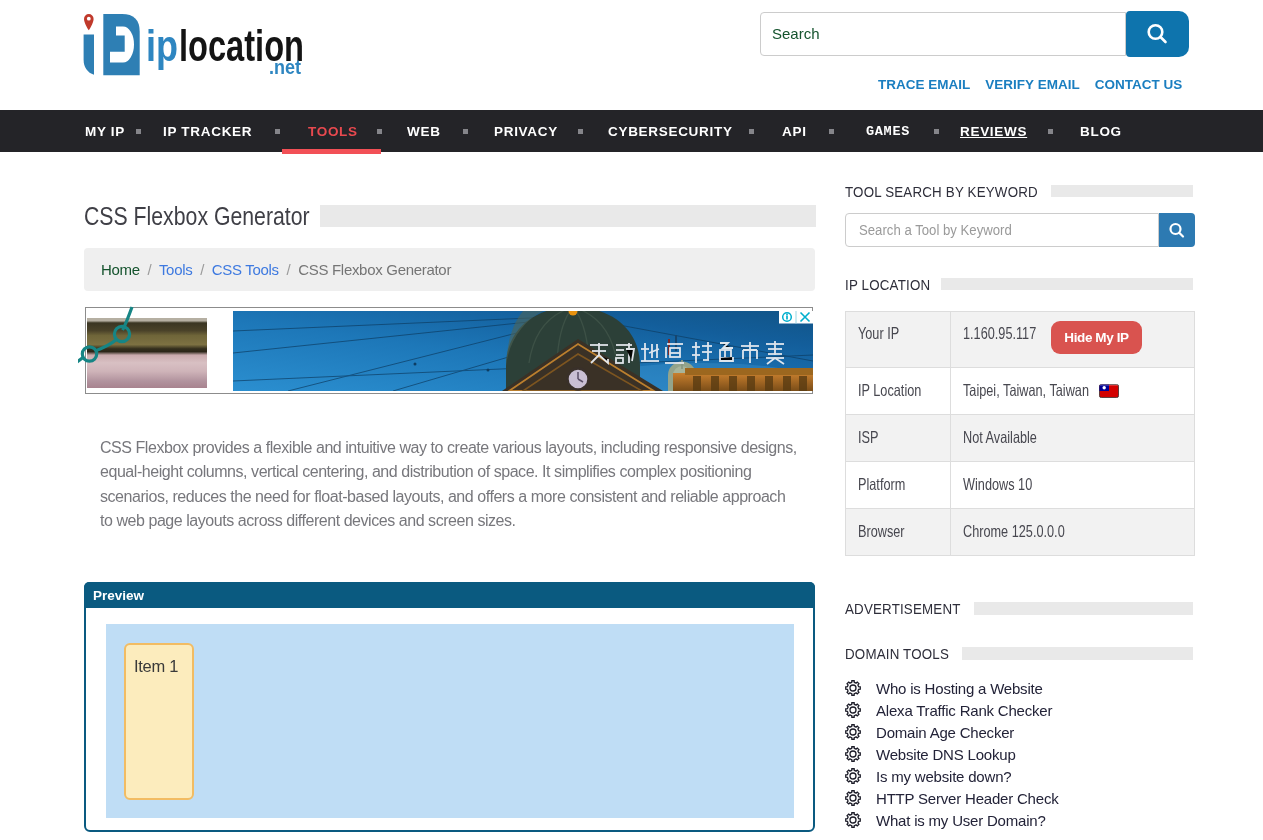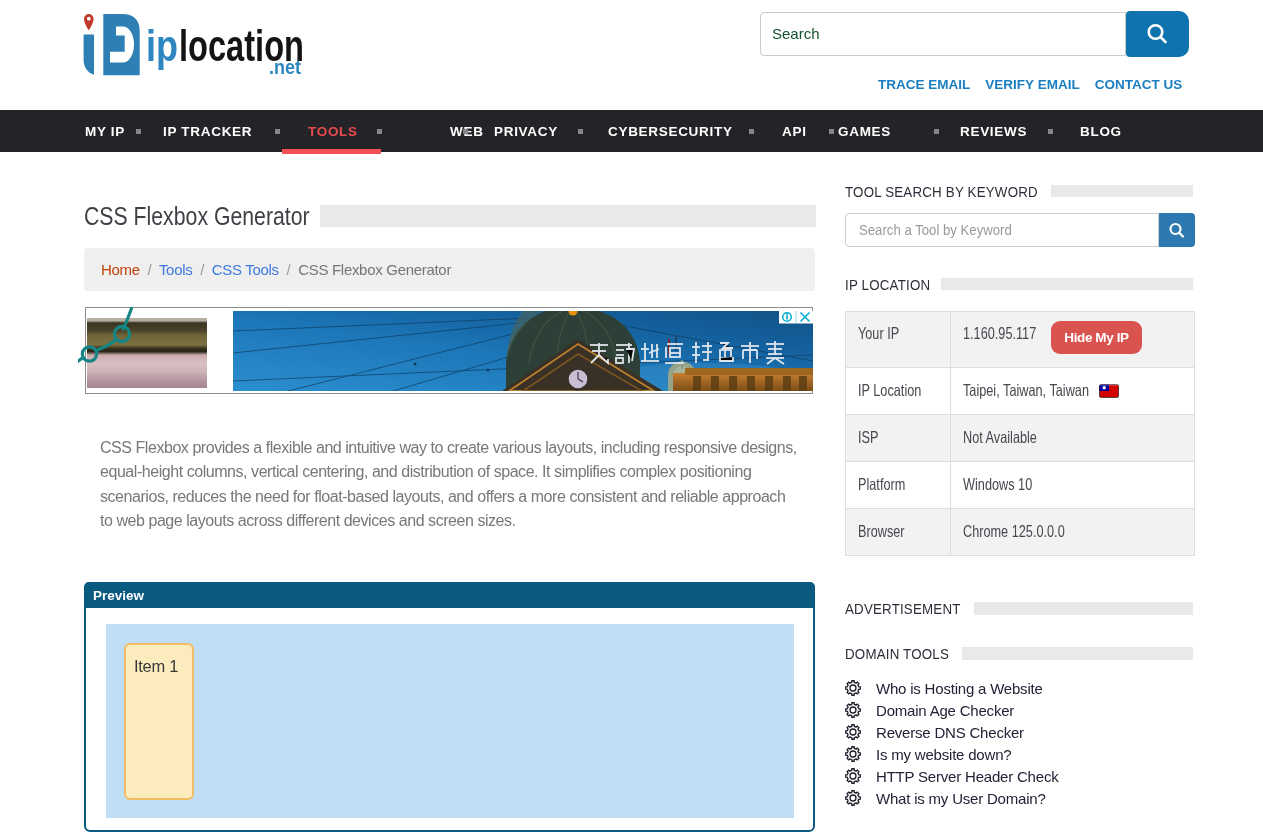--- a/index.html
+++ b/index.html
@@ -33,46 +33,46 @@
   <line x1="16.5" y1="16" x2="21.5" y2="21" stroke="#fff" stroke-width="2.6" stroke-linecap="round"></line>
 </svg>
 <div class="abs" style="left:878px;top:77px;width:310px;font-size:13.5px;font-weight:bold;color:#1a7ec0;letter-spacing:0;">TRACE&nbsp;EMAIL&nbsp;&nbsp;&nbsp;&nbsp;VERIFY&nbsp;EMAIL&nbsp;&nbsp;&nbsp;&nbsp;CONTACT&nbsp;US</div>
 
 <div class="abs" style="left:0;top:110px;width:1263px;height:42px;background:#242428;"></div>
 <div class="abs" style="left:282px;top:149px;width:99px;height:5px;background:#f25056;"></div>
 <div class="abs nav" style="top:124px;left:0;width:1134px;height:16px;font-size:13.5px;font-weight:bold;color:#fff;letter-spacing:0.7px;">
   <span class="abs" style="left:85px;">MY IP</span>
   <span class="abs" style="left:163px;text-align:right;">IP TRACKER</span>
   <span class="abs" style="left:308px;color:#e8494f;">TOOLS</span>
-  <span class="abs" style="left:407px;margin-left:43px;">WEB</span>
+  <span class="abs" style="left:407px;">WEB</span>
   <span class="abs" style="left:494px;">PRIVACY</span>
   <span class="abs" style="left:608px;text-align:center;">CYBERSECURITY</span>
   <span class="abs" style="left:782px;">API</span>
-  <span class="abs" style="left:838px;">GAMES</span>
-  <span class="abs" style="left:960px;">REVIEWS</span>
+  <span class="abs" style="left:866px;font-family:Liberation Mono, monospace;">GAMES</span>
+  <span class="abs" style="left:960px;text-decoration:underline;">REVIEWS</span>
   <span class="abs" style="left:1080px;">BLOG</span>
 </div>
 <div class="abs" style="top:128.5px;left:0;width:1263px;">
   <span class="abs sq" style="left:136px;"></span>
     <span class="abs sq" style="left:275px;"></span>
     <span class="abs sq" style="left:377px;"></span>
     <span class="abs sq" style="left:463px;"></span>
     <span class="abs sq" style="left:578px;"></span>
     <span class="abs sq" style="left:749px;"></span>
     <span class="abs sq" style="left:829px;"></span>
     <span class="abs sq" style="left:934px;"></span>
     <span class="abs sq" style="left:1048px;"></span>
 </div>
 <style>.sq{width:5px;height:5px;background:#85858a;display:inline-block;}</style>
 
 <div class="abs" style="left:84px;top:201.5px;font-size:25px;color:#3f3f46;transform:scaleX(0.85);transform-origin:0 0;white-space:nowrap;">CSS Flexbox Generator</div>
 <div class="abs hbar" style="left:320px;top:205px;width:496px;height:22px;"></div>
 <div class="abs" style="left:84px;top:248px;width:731px;height:43px;background:#efefef;border-radius:4px;"></div>
 <div class="abs" style="left:101px;top:261px;font-size:15px;letter-spacing:-0.3px;color:#9b9b9b;">
-  <a style="color:#c2410c;text-decoration:none;">Home</a> &nbsp;/&nbsp; <a style="color:#3d79e0;">Tools</a> &nbsp;/&nbsp; <a style="color:#3d79e0;">CSS Tools</a> &nbsp;/&nbsp; <span style="color:#757575;">CSS Flexbox Generator</span>
+  <a style="color:#14532d;text-decoration:none;">Home</a> &nbsp;/&nbsp; <a style="color:#3d79e0;">Tools</a> &nbsp;/&nbsp; <a style="color:#3d79e0;">CSS Tools</a> &nbsp;/&nbsp; <span style="color:#757575;">CSS Flexbox Generator</span>
 </div>
 
 <div class="abs" style="left:85px;top:307px;width:728px;height:87px;border:1.5px solid #8c8c8c;background:#fff;"></div>
 <div class="abs" style="left:86.5px;top:318px;width:120.5px;height:70px;background:
  linear-gradient(180deg,#b5afa2 0%,#b5afa2 4%,#3a3522 7%,#4a4229 18%,#6f6539 25%,#7d7142 38%,#332e1d 44%,#2b2618 48%,#c9aaad 53%,#d8c0c3 64%,#cfb4b9 76%,#b2939e 90%,#a8838f 100%);"></div>
 <svg class="abs" style="left:78px;top:300px;" width="140" height="95" viewBox="0 0 140 95">
   <path d="M54,7 C50,18 47,26 44.5,30" stroke="#168585" stroke-width="3.2" fill="none"></path>
   <circle cx="44" cy="34" r="7.6" stroke="#168585" stroke-width="3.2" fill="none"></circle>
   <path d="M38.5,39.5 C33,44 28,47 17,51" stroke="#168585" stroke-width="3.2" fill="none"></path>
   <circle cx="11.5" cy="54" r="7.2" stroke="#168585" stroke-width="3.2" fill="none"></circle>
@@ -265,27 +265,33 @@
       <svg width="16" height="16" viewBox="0 0 16 16">
         <path d="M6.18,2.55 L6.71,2.4 L6.85,0.74 L9.15,0.74 L9.29,2.4 L9.82,2.55 L10.57,2.85 L11.05,3.12 L12.32,2.05 L13.95,3.68 L12.88,4.95 L13.15,5.43 L13.45,6.18 L13.6,6.71 L15.26,6.85 L15.26,9.15 L13.6,9.29 L13.45,9.82 L13.15,10.57 L12.88,11.05 L13.95,12.32 L12.32,13.95 L11.05,12.88 L10.57,13.15 L9.82,13.45 L9.29,13.6 L9.15,15.26 L6.85,15.26 L6.71,13.6 L6.18,13.45 L5.43,13.15 L4.95,12.88 L3.68,13.95 L2.05,12.32 L3.12,11.05 L2.85,10.57 L2.55,9.82 L2.4,9.29 L0.74,9.15 L0.74,6.85 L2.4,6.71 L2.55,6.18 L2.85,5.43 L3.12,4.95 L2.05,3.68 L3.68,2.05 L4.95,3.12 L5.43,2.85 Z" fill="none" stroke="#1c1c28" stroke-width="1.3"></path>
         <circle cx="8" cy="8" r="3" fill="none" stroke="#1c1c28" stroke-width="1.3"></circle>
       </svg>
       <span>Who is Hosting a Website</span>
     </div>
   <div class="tool">
       <svg width="16" height="16" viewBox="0 0 16 16">
         <use href="#g"></use>
       </svg>
+      <span>Alexa Traffic Rank Checker</span>
+    </div>
+  <div class="tool">
+      <svg width="16" height="16" viewBox="0 0 16 16">
+        <use href="#g"></use>
+      </svg>
       <span>Domain Age Checker</span>
     </div>
   <div class="tool">
       <svg width="16" height="16" viewBox="0 0 16 16">
         <use href="#g"></use>
       </svg>
-      <span>Reverse DNS Checker</span>
+      <span>Website DNS Lookup</span>
     </div>
   <div class="tool">
       <svg width="16" height="16" viewBox="0 0 16 16">
         <use href="#g"></use>
       </svg>
       <span>Is my website down?</span>
     </div>
   <div class="tool">
       <svg width="16" height="16" viewBox="0 0 16 16">
         <use href="#g"></use>

